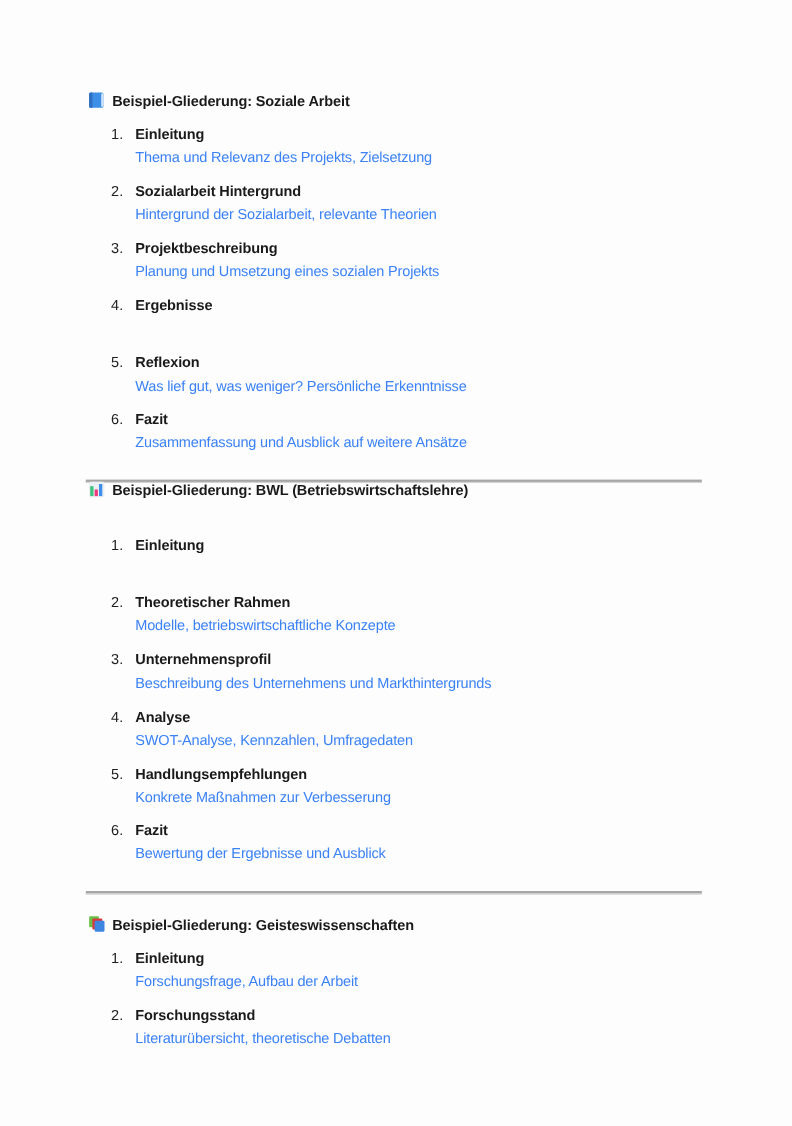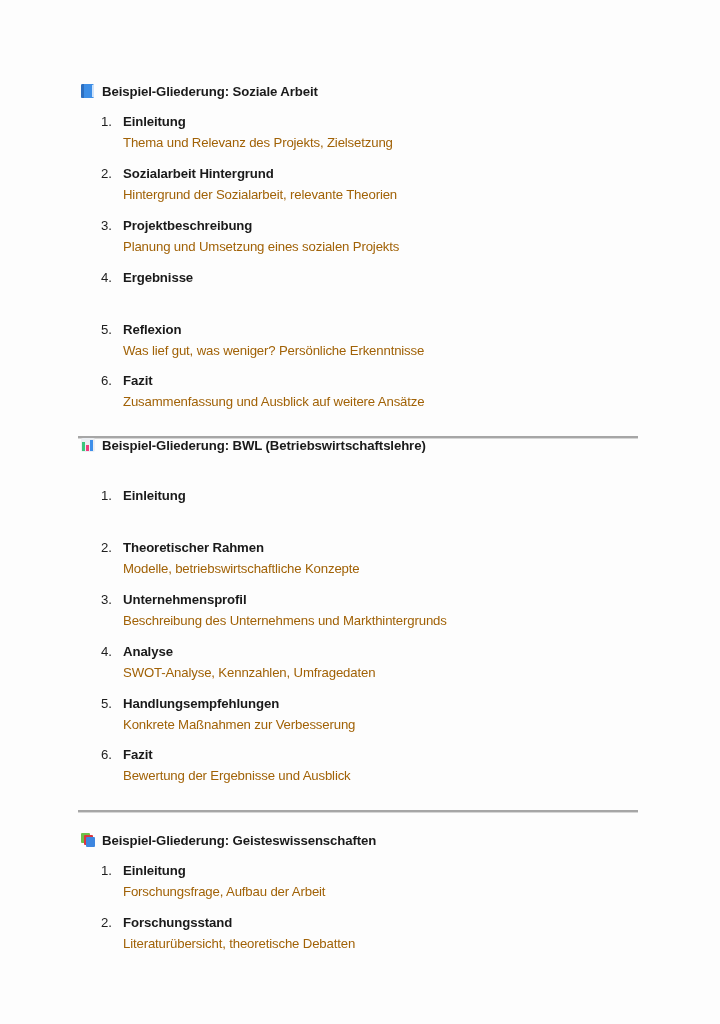--- a/index.html
+++ b/index.html
@@ -98,21 +98,21 @@
       white-space: nowrap;
       letter-spacing: -0.1px;
     }
     .item-desc {
       position: absolute;
       left: 123px;
       top: 21px;
       height: 20px;
       line-height: 20px;
       font-size: 13.2px;
-      color: #a16207;
+      color: #3b82f6;
       white-space: nowrap;
       letter-spacing: -0.15px;
     }
     .divider {
       position: absolute;
       left: 78px;
       width: 560px;
       height: 2px;
       background: #a6a6a6;
       border-bottom: 1px solid #d6d6d6;

